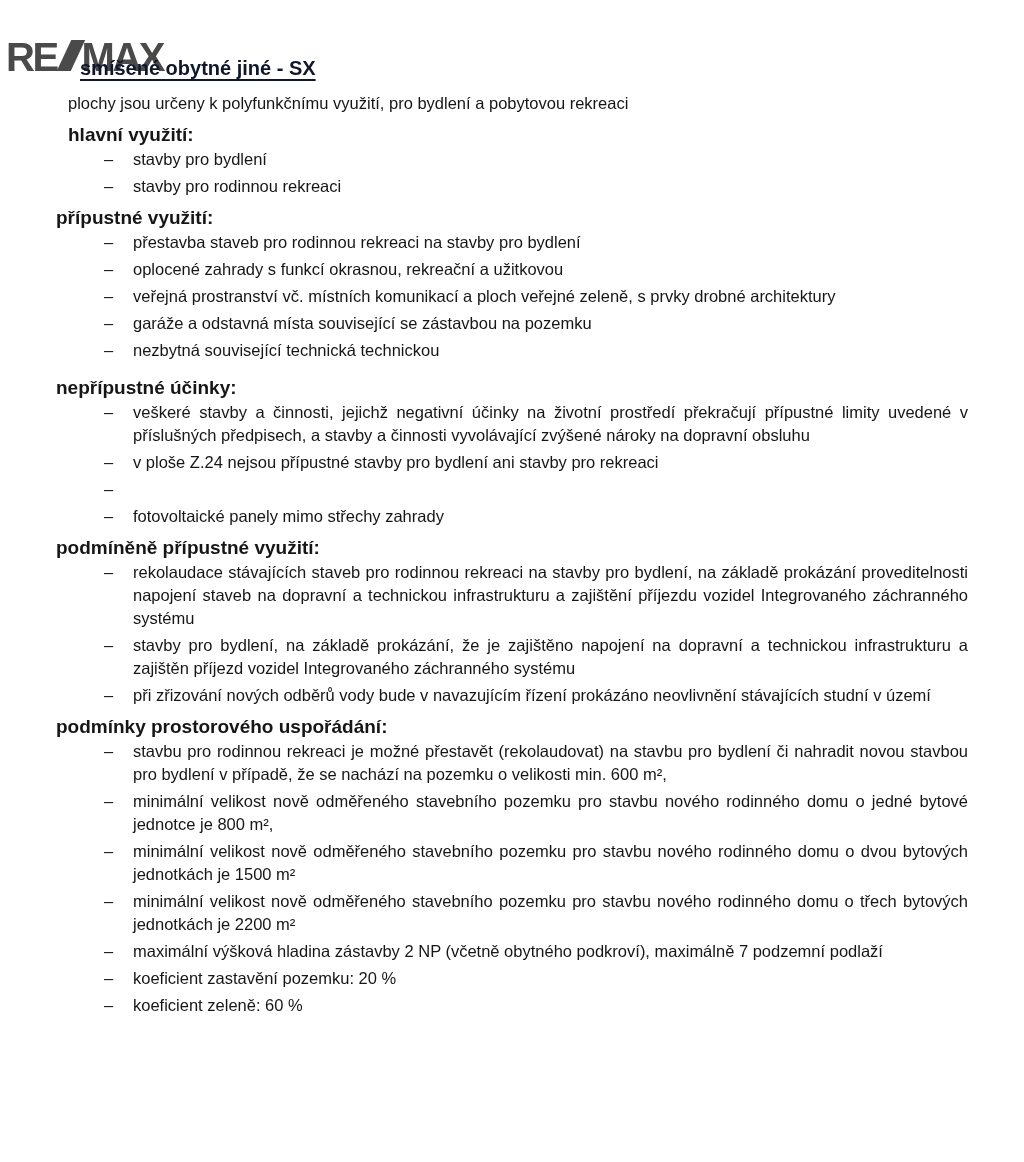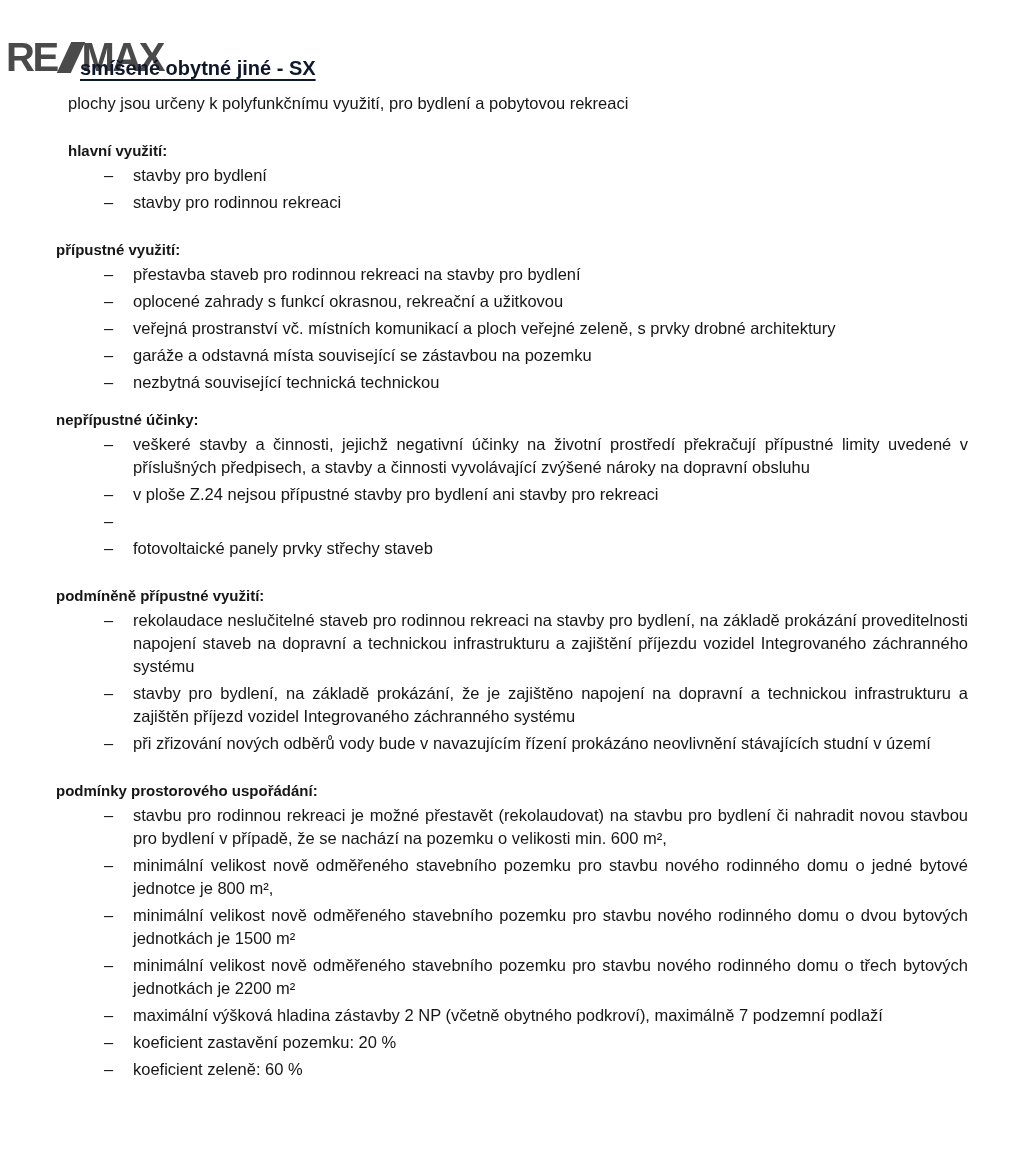--- a/index.html
+++ b/index.html
@@ -13,21 +13,21 @@
     font-size: 16.5px;
     line-height: 23px;
     overflow: hidden;
   }
   header { position: relative; height: 86px; }
   .logo {
     position: absolute;
     left: 6px;
     top: 40px;
     display: flex;
-    align-items: flex-end;
+    align-items: flex-start;
     color: #4a4a4a;
     font-weight: 800;
     font-size: 40px;
     line-height: 34px;
     letter-spacing: -2.5px;
     z-index: 1;
     user-select: none;
   }
   .logo .slash {
     display: inline-block;
@@ -46,23 +46,23 @@
     font-weight: bold;
     color: #0f172a;
     text-decoration: underline;
     text-decoration-thickness: 2px;
     text-underline-offset: 4px;
     z-index: 2;
     white-space: nowrap;
   }
   .intro { margin: 6px 56px 4px 68px; }
   h2 {
-    font-size: 15px;
+    font-size: 19px;
     font-weight: bold;
-    margin: 24px 56px 2px 56px;
+    margin: 8px 56px 2px 56px;
   }
   h2.indent { margin-left: 68px; }
   section.gap h2 { margin-top: 14px; }
   .li { display: flex; margin: 0 0 4px 0; padding-right: 56px; }
   .dash { flex: none; width: 29px; margin-left: 104px; }
   .li-text { flex: 1; margin: 0; text-align: justify; }
 </style>
 </head>
 <body>
 
@@ -123,29 +123,29 @@
     </div>
     <div class="li">
       <span class="dash">–</span>
       <p class="li-text">v ploše Z.24 nejsou přípustné stavby pro bydlení ani stavby pro rekreaci</p>
     </div>
     <div class="li">
       <span class="dash">–</span>
     </div>
     <div class="li">
       <span class="dash">–</span>
-      <p class="li-text">fotovoltaické panely prvky střechy staveb</p>
+      <p class="li-text">fotovoltaické panely mimo střechy zahrady</p>
     </div>
   </section>
 
   <section>
     <h2>podmíněně přípustné využití:</h2>
     <div class="li">
       <span class="dash">–</span>
-      <p class="li-text">rekolaudace neslučitelné staveb pro rodinnou rekreaci na stavby pro bydlení, na základě prokázání proveditelnosti napojení staveb na dopravní a technickou infrastrukturu a zajištění příjezdu vozidel Integrovaného záchranného systému</p>
+      <p class="li-text">rekolaudace stávajících staveb pro rodinnou rekreaci na stavby pro bydlení, na základě prokázání proveditelnosti napojení staveb na dopravní a technickou infrastrukturu a zajištění příjezdu vozidel Integrovaného záchranného systému</p>
     </div>
     <div class="li">
       <span class="dash">–</span>
       <p class="li-text">stavby pro bydlení, na základě prokázání, že je zajištěno napojení na dopravní a technickou infrastrukturu a zajištěn příjezd vozidel Integrovaného záchranného systému</p>
     </div>
     <div class="li">
       <span class="dash">–</span>
       <p class="li-text">při zřizování nových odběrů vody bude v navazujícím řízení prokázáno neovlivnění stávajících studní v území</p>
     </div>
   </section>

